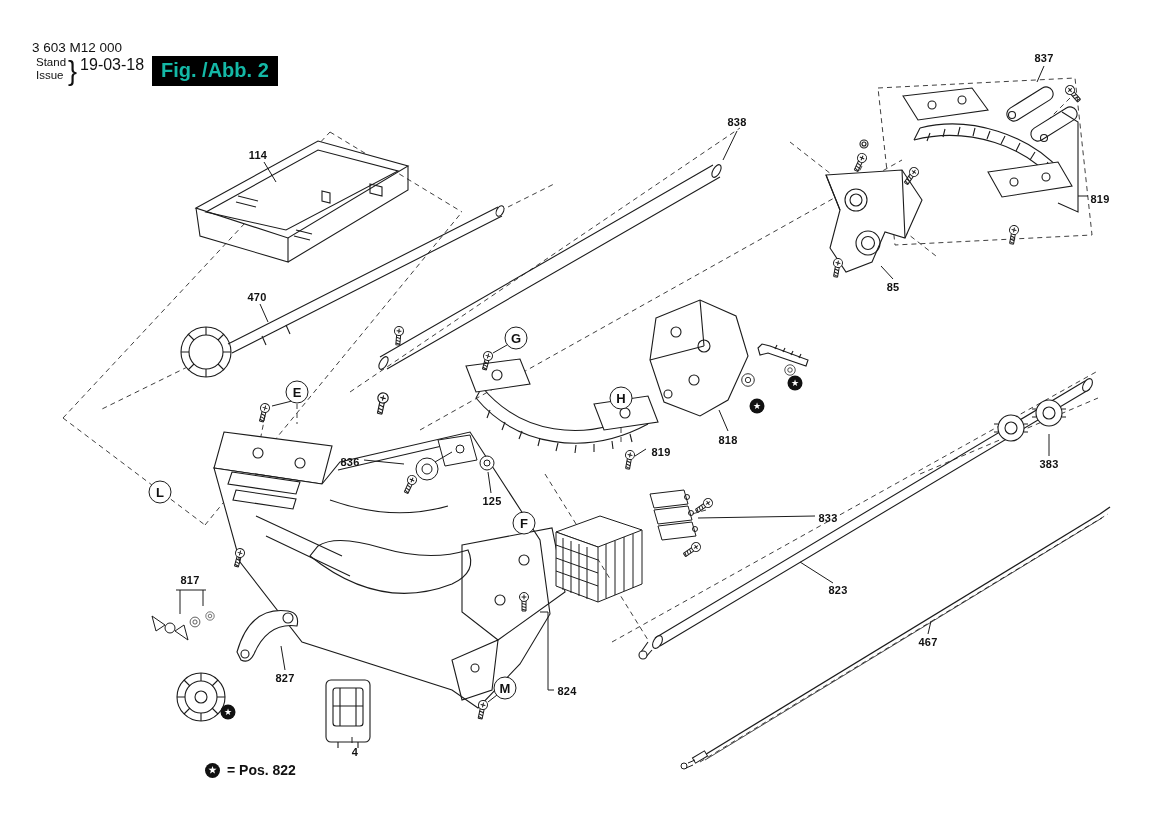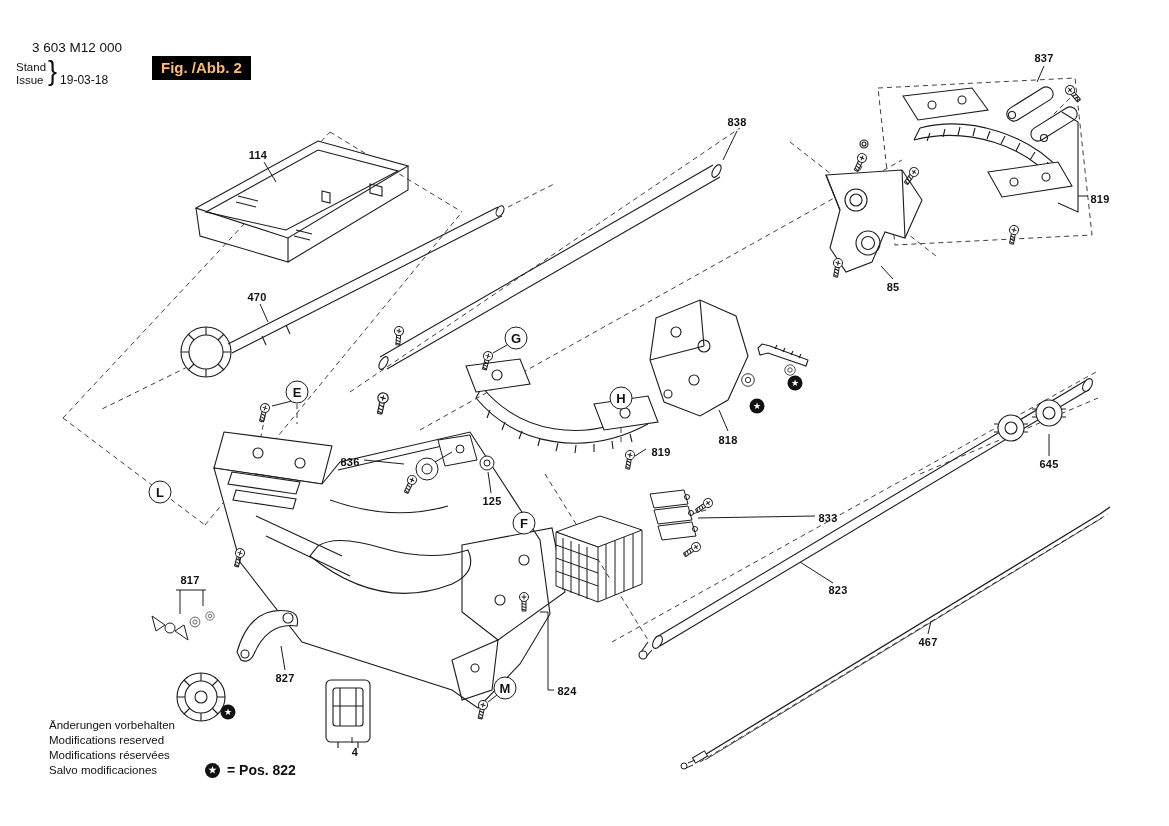--- a/index.html
+++ b/index.html
@@ -21,27 +21,27 @@
     background:#fff; display:flex; align-items:center; justify-content:center;
     font-weight:bold; font-size:13px;
   }
   .star {
     position:absolute; transform:translate(-50%,-50%);
     width:15px; height:15px; border-radius:50%; background:#111; color:#fff;
     display:flex; align-items:center; justify-content:center;
     font-size:9px; line-height:1;
   }
   .header-partnum { position:absolute; left:32px; top:40px; font-size:13.5px; }
-  .stand-block { position:absolute; left:16px; top:56px; display:flex; align-items:flex-end; }
+  .stand-block { position:absolute; left:36px; top:56px; display:flex; align-items:flex-start; }
   .stand-lines { font-size:11.5px; line-height:13px; }
   .brace { font-size:27px; font-weight:400; margin:0 3px 0 2px; }
-  .issue-date { font-size:12px; }
+  .issue-date { font-size:16px; }
   .fig-box {
-    position:absolute; left:152px; top:56px; background:#000; color:#fdba74;
-    font-weight:bold; font-size:15px; padding:3px 9px 4px;
+    position:absolute; left:152px; top:56px; background:#000; color:#14b8a6;
+    font-weight:bold; font-size:20px; padding:3px 9px 4px;
   }
   .legal { position:absolute; left:49px; top:718px; font-size:11.5px; line-height:15px; }
   .legend {
     position:absolute; left:205px; top:762px; display:flex; align-items:center;
     gap:7px; font-weight:bold; font-size:14px;
   }
   .legend .star { position:static; transform:none; flex:0 0 auto; }
 </style>
 </head>
 <body>
@@ -329,21 +329,21 @@
   <div class="plabel" style="left:1044px;top:58px">837</div>
   <div class="plabel" style="left:737px;top:122px">838</div>
   <div class="plabel" style="left:258px;top:155px">114</div>
   <div class="plabel" style="left:1100px;top:199px">819</div>
   <div class="plabel" style="left:893px;top:287px">85</div>
   <div class="plabel" style="left:257px;top:297px">470</div>
   <div class="plabel" style="left:728px;top:440px">818</div>
   <div class="plabel" style="left:661px;top:452px">819</div>
   <div class="plabel" style="left:350px;top:462px">836</div>
   <div class="plabel" style="left:492px;top:501px">125</div>
-  <div class="plabel" style="left:1049px;top:464px">645</div>
+  <div class="plabel" style="left:1049px;top:464px">383</div>
   <div class="plabel" style="left:828px;top:518px">833</div>
   <div class="plabel" style="left:838px;top:590px">823</div>
   <div class="plabel" style="left:190px;top:580px">817</div>
   <div class="plabel" style="left:928px;top:642px">467</div>
   <div class="plabel" style="left:285px;top:678px">827</div>
   <div class="plabel" style="left:567px;top:691px">824</div>
   <div class="plabel" style="left:355px;top:752px">4</div>
 
   <div class="callout" style="left:297px;top:392px">E</div>
   <div class="callout" style="left:516px;top:338px">G</div>
@@ -354,20 +354,14 @@
 
   <div class="star" style="left:757px;top:406px">★</div>
   <div class="star" style="left:795px;top:383px">★</div>
   <div class="star" style="left:228px;top:712px">★</div>
 
   <div class="legend">
     <span class="star">★</span>
     <span>= Pos. 822</span>
   </div>
 
-  <div class="legal">
-    <div>Änderungen vorbehalten</div>
-    <div>Modifications reserved</div>
-    <div>Modifications réservées</div>
-    <div>Salvo modificaciones</div>
-  </div>
 
 </div>
 
 </body></html>

